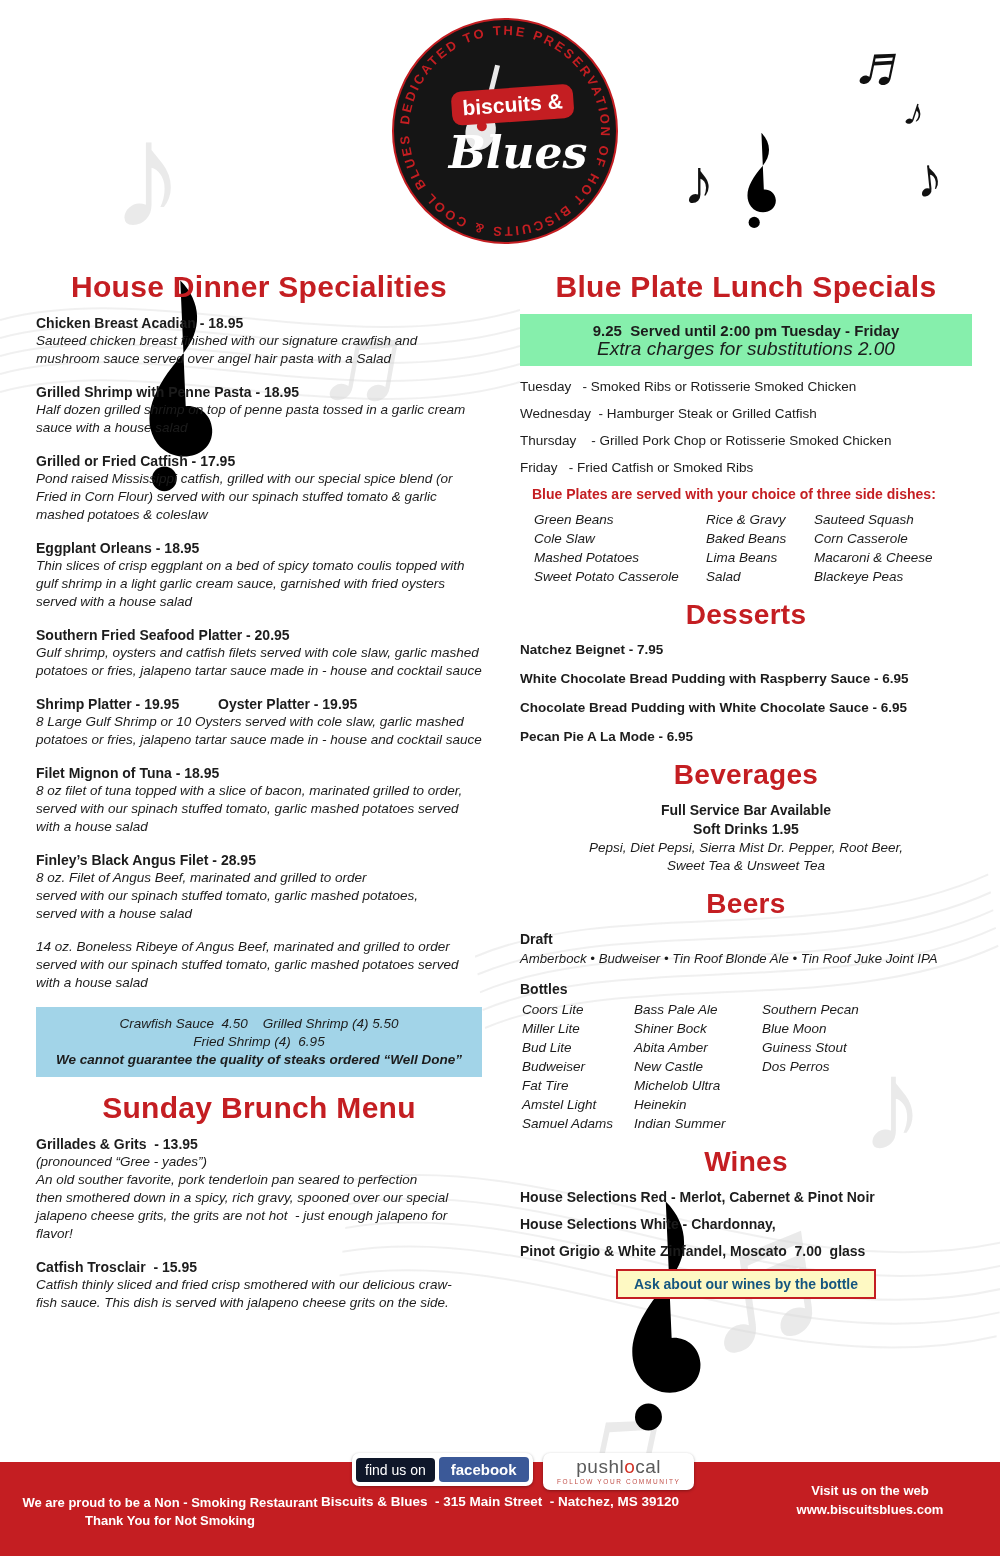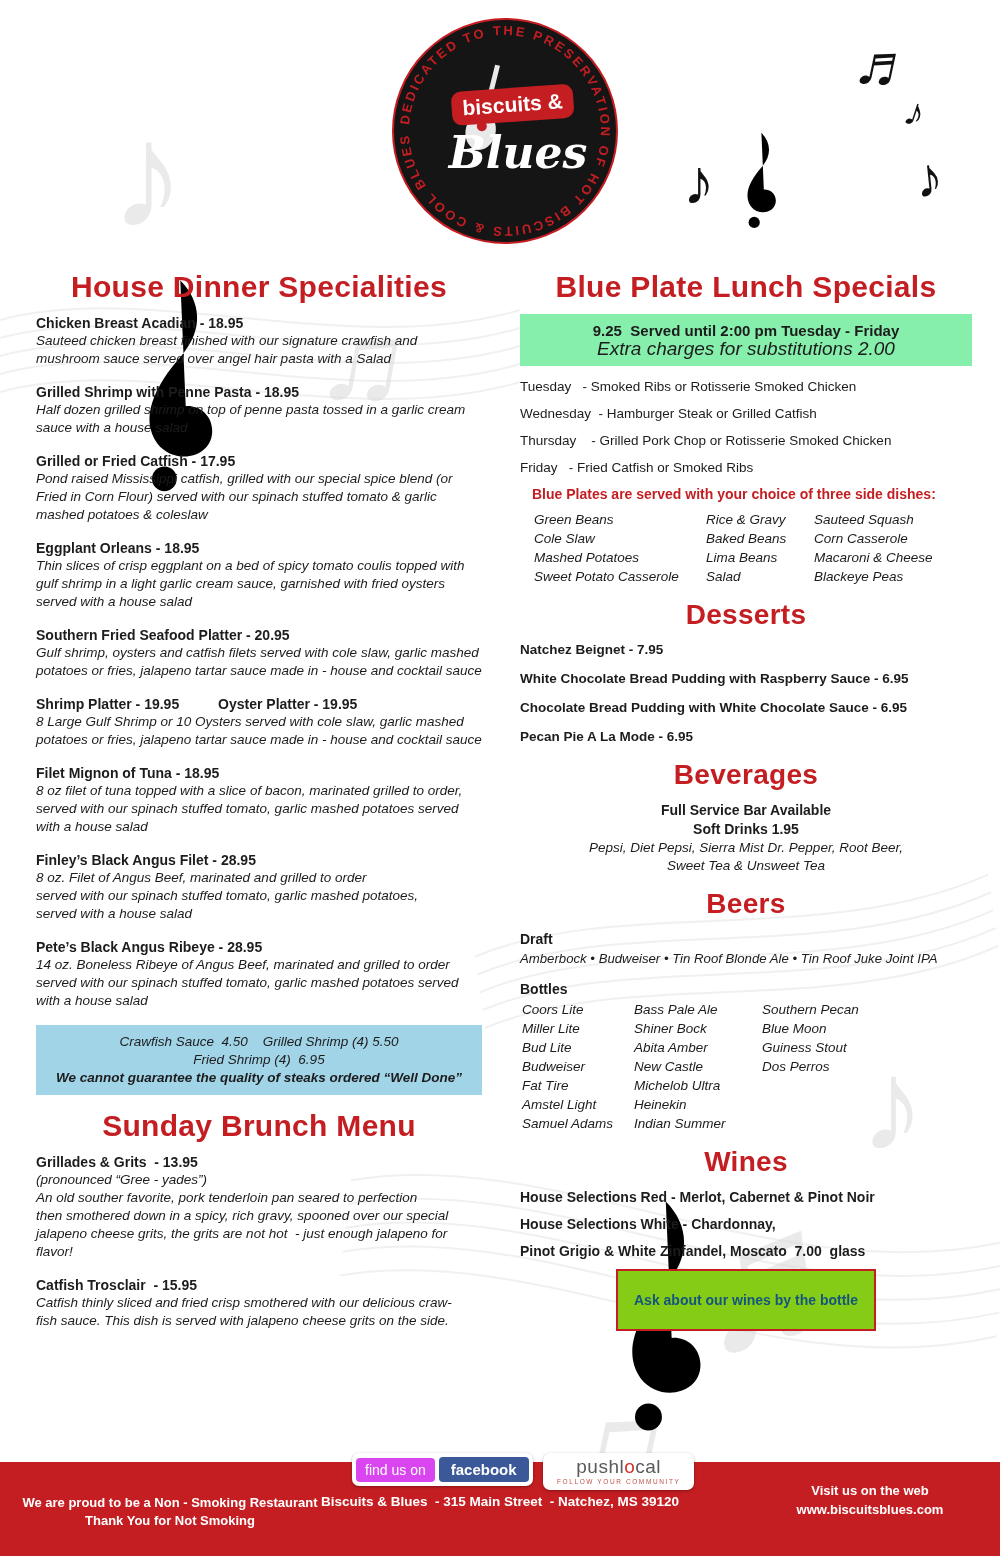--- a/index.html
+++ b/index.html
@@ -74,37 +74,37 @@
   .center-b { text-align:center; font-weight:bold; font-size:14px; line-height:19px; }
   .center-i { text-align:center; font-style:italic; font-size:13.5px; line-height:18px; white-space:pre-wrap; }
 
   .sub-label { font-weight:bold; font-size:14px; line-height:18px; margin-bottom:2px; }
   .draft-list { font-style:italic; font-size:13.2px; line-height:18px; margin-bottom:12px; white-space:pre-wrap; }
   .bottles { display:grid; grid-template-columns:112px 128px 160px; margin-left:2px;
              font-style:italic; font-size:13.5px; line-height:19px; }
 
   .wline { text-align:left; font-weight:bold; font-size:14px; line-height:18px; margin-bottom:9px; white-space:pre-wrap; }
   .winebox {
-    width:fit-content; margin:4px auto 0; background:#84cc16; border:2px solid #c41e22;
-    padding:21px 16px; font-weight:bold; font-size:14px; color:#15567f; white-space:pre-wrap;
+    width:fit-content; margin:4px auto 0; background:#fef9c3; border:2px solid #c41e22;
+    padding:5px 16px; font-weight:bold; font-size:14px; color:#15567f; white-space:pre-wrap;
   }
 
   
   .footer { position:absolute; left:0; top:1462px; width:1000px; height:94px; background:#c41e22; color:#fff; }
   .smoke { position:absolute; left:10px; top:24px; width:320px; text-align:center;
            font-weight:bold; font-size:13px; line-height:1.4;margin-top:8px; }
   .center-col { position:absolute; left:280px; top:32px; width:440px; text-align:center; }
   .phone { font-size:25px; font-weight:bold; letter-spacing:1px; margin-bottom:5px; }
   .address { font-weight:bold; font-size:13.5px; white-space:pre-wrap; }
   .web { position:absolute; left:760px; top:20px; width:220px; text-align:center;
          font-weight:bold; font-size:13px; line-height:1.45; }
 
   .fb-badge { position:absolute; left:352px; top:-9px; background:#fff; border-radius:7px;
               padding:4px; display:flex; gap:4px; align-items:center; box-shadow:0 1px 3px rgba(0,0,0,.35); }
-  .findus { background:#d946ef; color:#fff; border-radius:4px; padding:4px 9px; font-size:14px; }
+  .findus { background:#0f172a; color:#fff; border-radius:4px; padding:4px 9px; font-size:14px; }
   .fbword { background:#3b5998; color:#fff; border-radius:4px; padding:4px 12px; font-weight:bold; font-size:15px; }
   .pl-badge { position:absolute; left:543px; top:-9px; background:#fff; border-radius:7px;
               padding:3px 14px 4px; text-align:center; box-shadow:0 1px 3px rgba(0,0,0,.35); }
   .pl-line { font-size:19px; font-weight:normal; letter-spacing:.5px; line-height:22px; }
   .pl-gray { color:#5a5a5a; }
   .pl-red { color:#d33125; }
   .pl-sub { font-size:6.5px; color:#c2514a; letter-spacing:1.6px; line-height:8px; }
 </style>
 </head>
 <body>
@@ -217,21 +217,20 @@
       <div class="iname">Filet Mignon of Tuna - 18.95</div>
       <div class="idesc">8 oz filet of tuna topped with a slice of bacon, marinated grilled to order, served with our spinach stuffed tomato, garlic mashed potatoes served with a house salad</div>
     </div>
     <div class="mi">
       <div class="iname">Finley’s Black Angus Filet - 28.95</div>
       <div class="idesc">8 oz. Filet of Angus Beef, marinated and grilled to order
 served with our spinach stuffed tomato, garlic mashed potatoes,
 served with a house salad</div>
     </div>
     <div class="mi">
-      <div class="iname">Pete’s Black Angus Ribeye - 28.95</div>
       <div class="idesc">14 oz. Boneless Ribeye of Angus Beef, marinated and grilled to order served with our spinach stuffed tomato, garlic mashed potatoes served with a house salad</div>
     </div>
 
     <div class="bluebox">
       <div class="bb-ital">Crawfish Sauce  4.50    Grilled Shrimp (4) 5.50</div>
       <div class="bb-ital">Fried Shrimp (4)  6.95</div>
       <div class="bb-boldital">We cannot guarantee the quality of steaks ordered “Well Done”</div>
     </div>
 
     <div class="h-red brunch-title">Sunday Brunch Menu</div>

